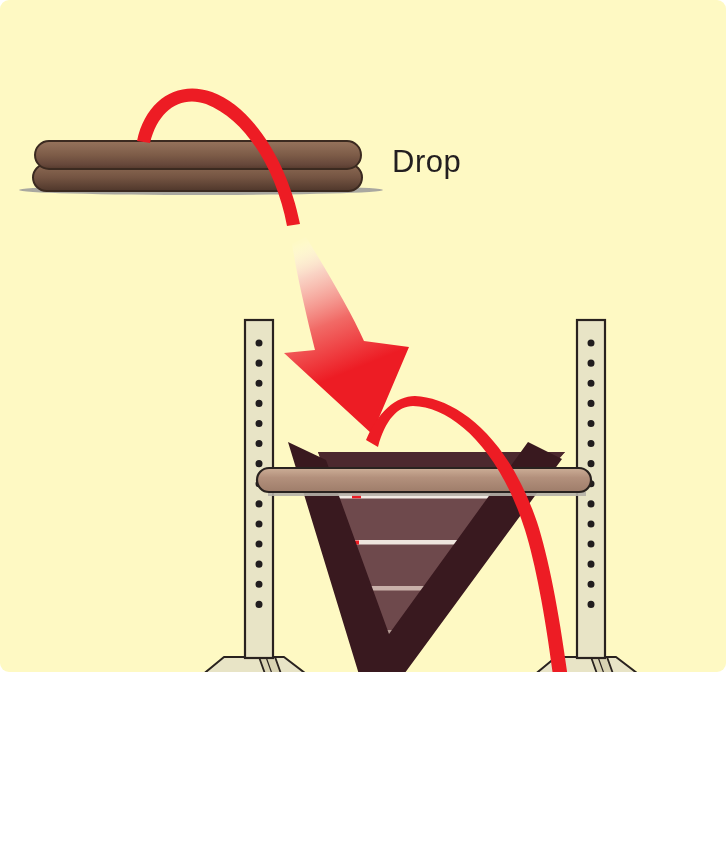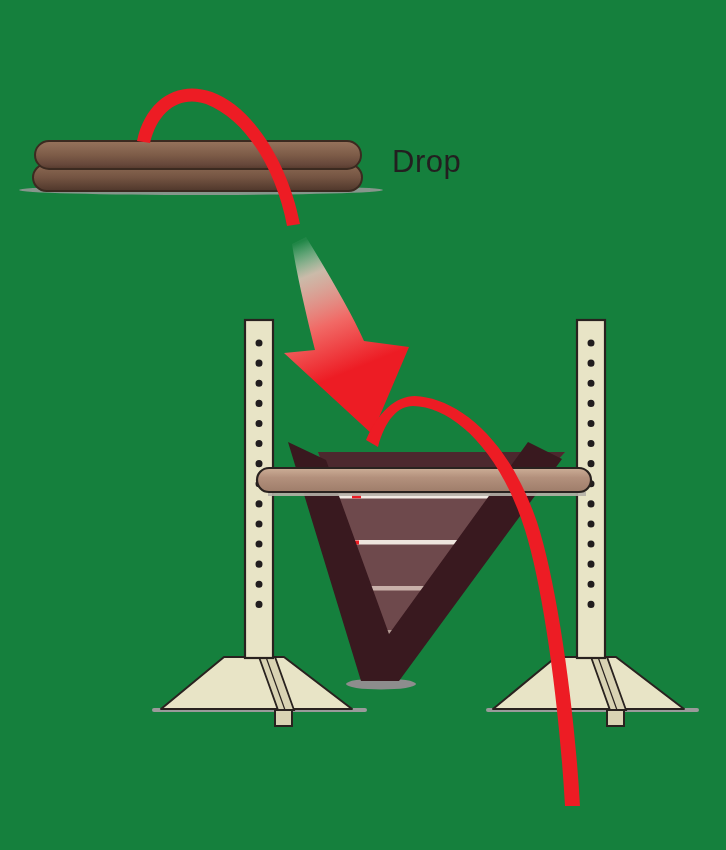--- a/index.html
+++ b/index.html
@@ -1,17 +1,17 @@
 <!DOCTYPE html>
 <html style="--red: #ed1c24; --cream: #e8e4c6; --creamDark: #d9d3b3; --outline: #29221f; --dot: #211d1e; --vDark: #39191f; --vInner: #6e494c; --vInnerTop: #4c282e; --barTan: #b3907c; --matBrown: #7b5a46; --shadow: #9a9a9a; --text: #231f20;"><head>
 <meta charset="utf-8">
 <style>
   html,body{margin:0;padding:0;background:#ffffff;}
-  #canvas{position:relative;width:726px;height:850px;background:#15803d;overflow:hidden;
-          font-family:"Liberation Sans", sans-serif;}
+  #canvas{position:relative;width:726px;height:672px;background:#fef9c3;overflow:hidden;
+          font-family:"Liberation Sans", sans-serif;border-radius:9px;}
   #drill-svg{position:absolute;left:0;top:0;}
   .drop-label{position:absolute;left:392px;top:143px;font-size:31px;font-weight:400;
               letter-spacing:.5px;color:var(--text);line-height:1.2;}
 </style>
 </head>
 <body>
 
 <div id="canvas">
 
 <svg id="drill-svg" width="726" height="850" viewBox="0 0 726 850">

